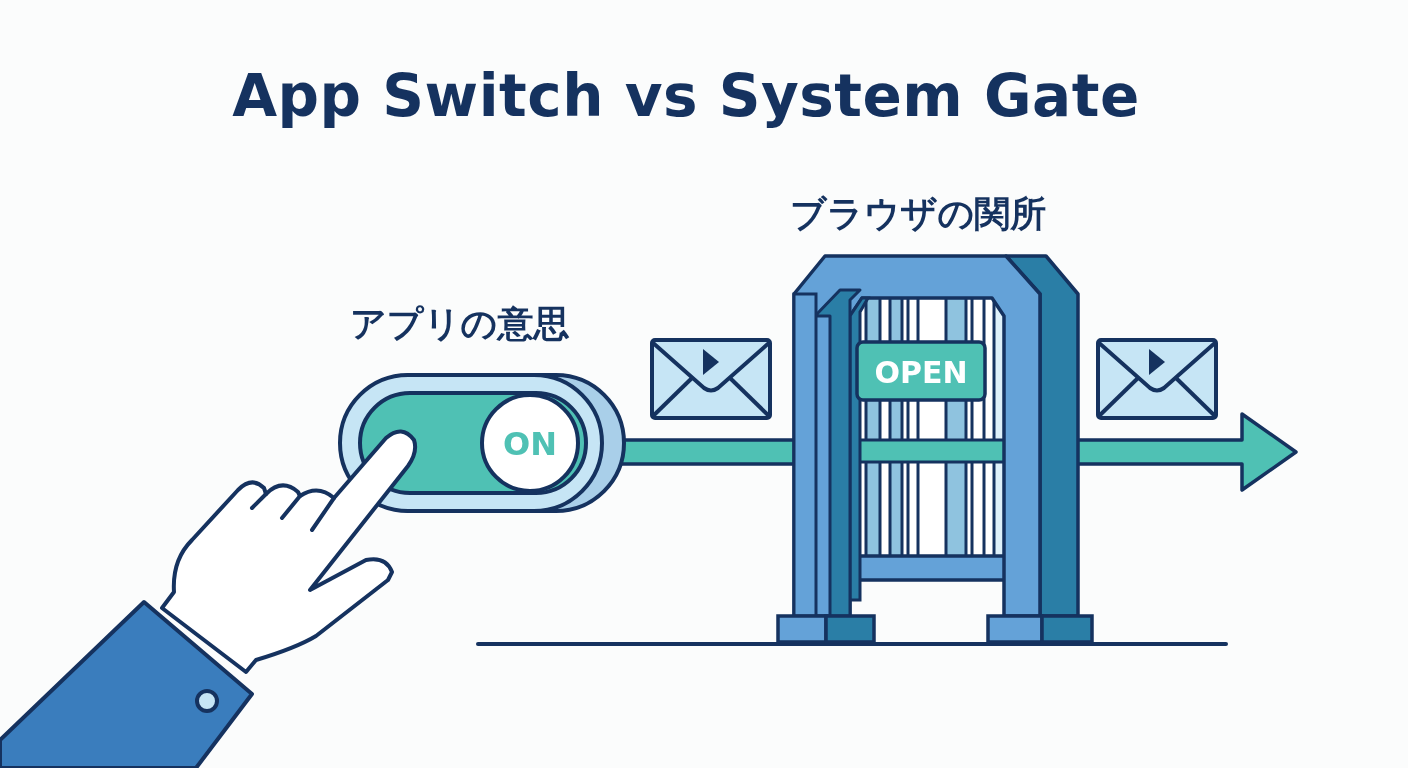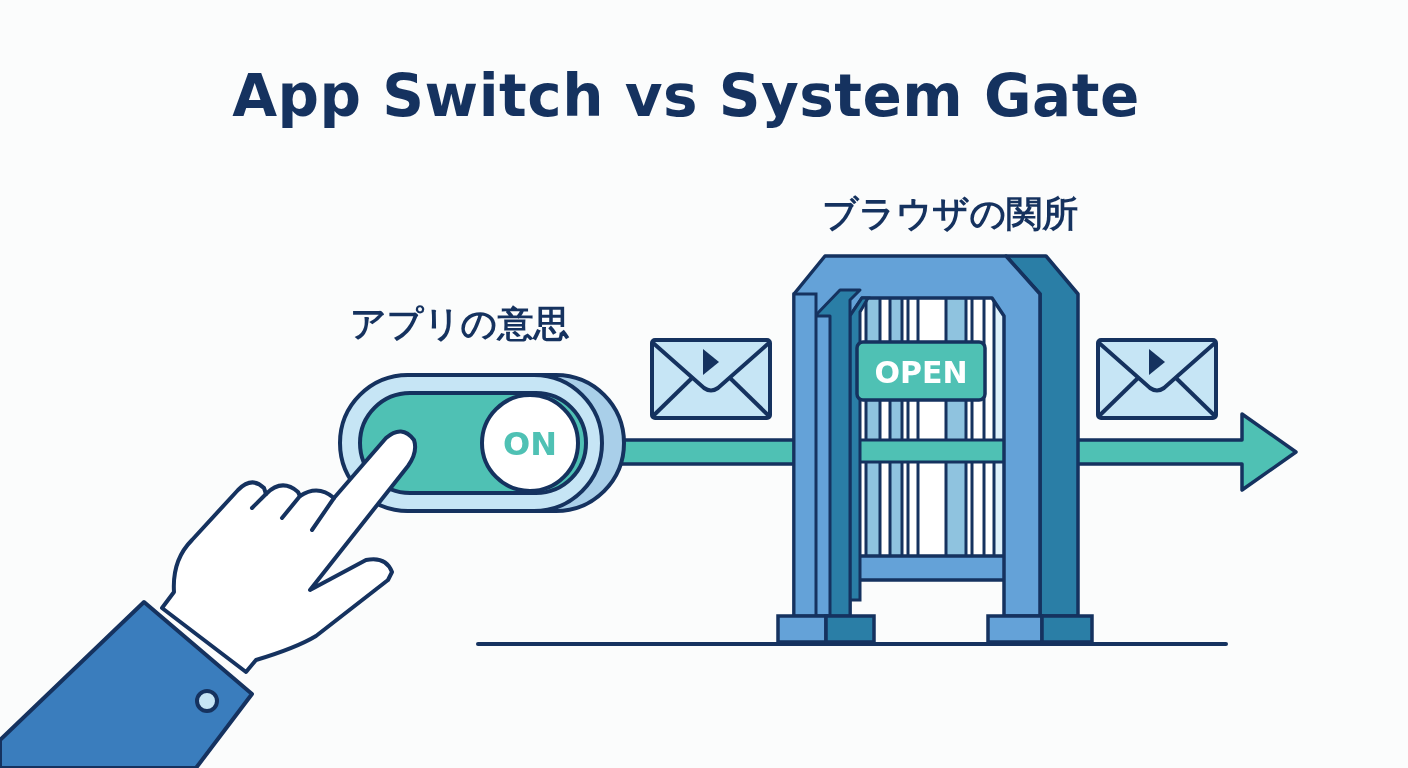--- a/index.html
+++ b/index.html
@@ -15,21 +15,21 @@
     font-family: "DejaVu Sans", sans-serif;
     font-weight: bold; font-size: 58px; color: #15325f;
     letter-spacing: 0.5px;
   }
   .label {
     position: absolute;
     font-family: "DejaVu Sans", sans-serif;
     font-weight: bold; color: #15325f; font-size: 36px;
   }
   .label-app { left: 350px; top: 300px; text-align: right; }
-  .label-gate { left: 822px; top: 190px; text-align: right; }
+  .label-gate { left: 790px; top: 190px; text-align: right; }
   svg.scene { position: absolute; left: 0; top: 0; }
   .svgtext { font-family: "DejaVu Sans", sans-serif; font-weight: bold; }
 </style>
 </head>
 <body>
 
 <div class="title">App Switch vs System Gate</div>
 <div class="label label-app">アプリの意思</div>
 <div class="label label-gate">ブラウザの関所</div>
 

